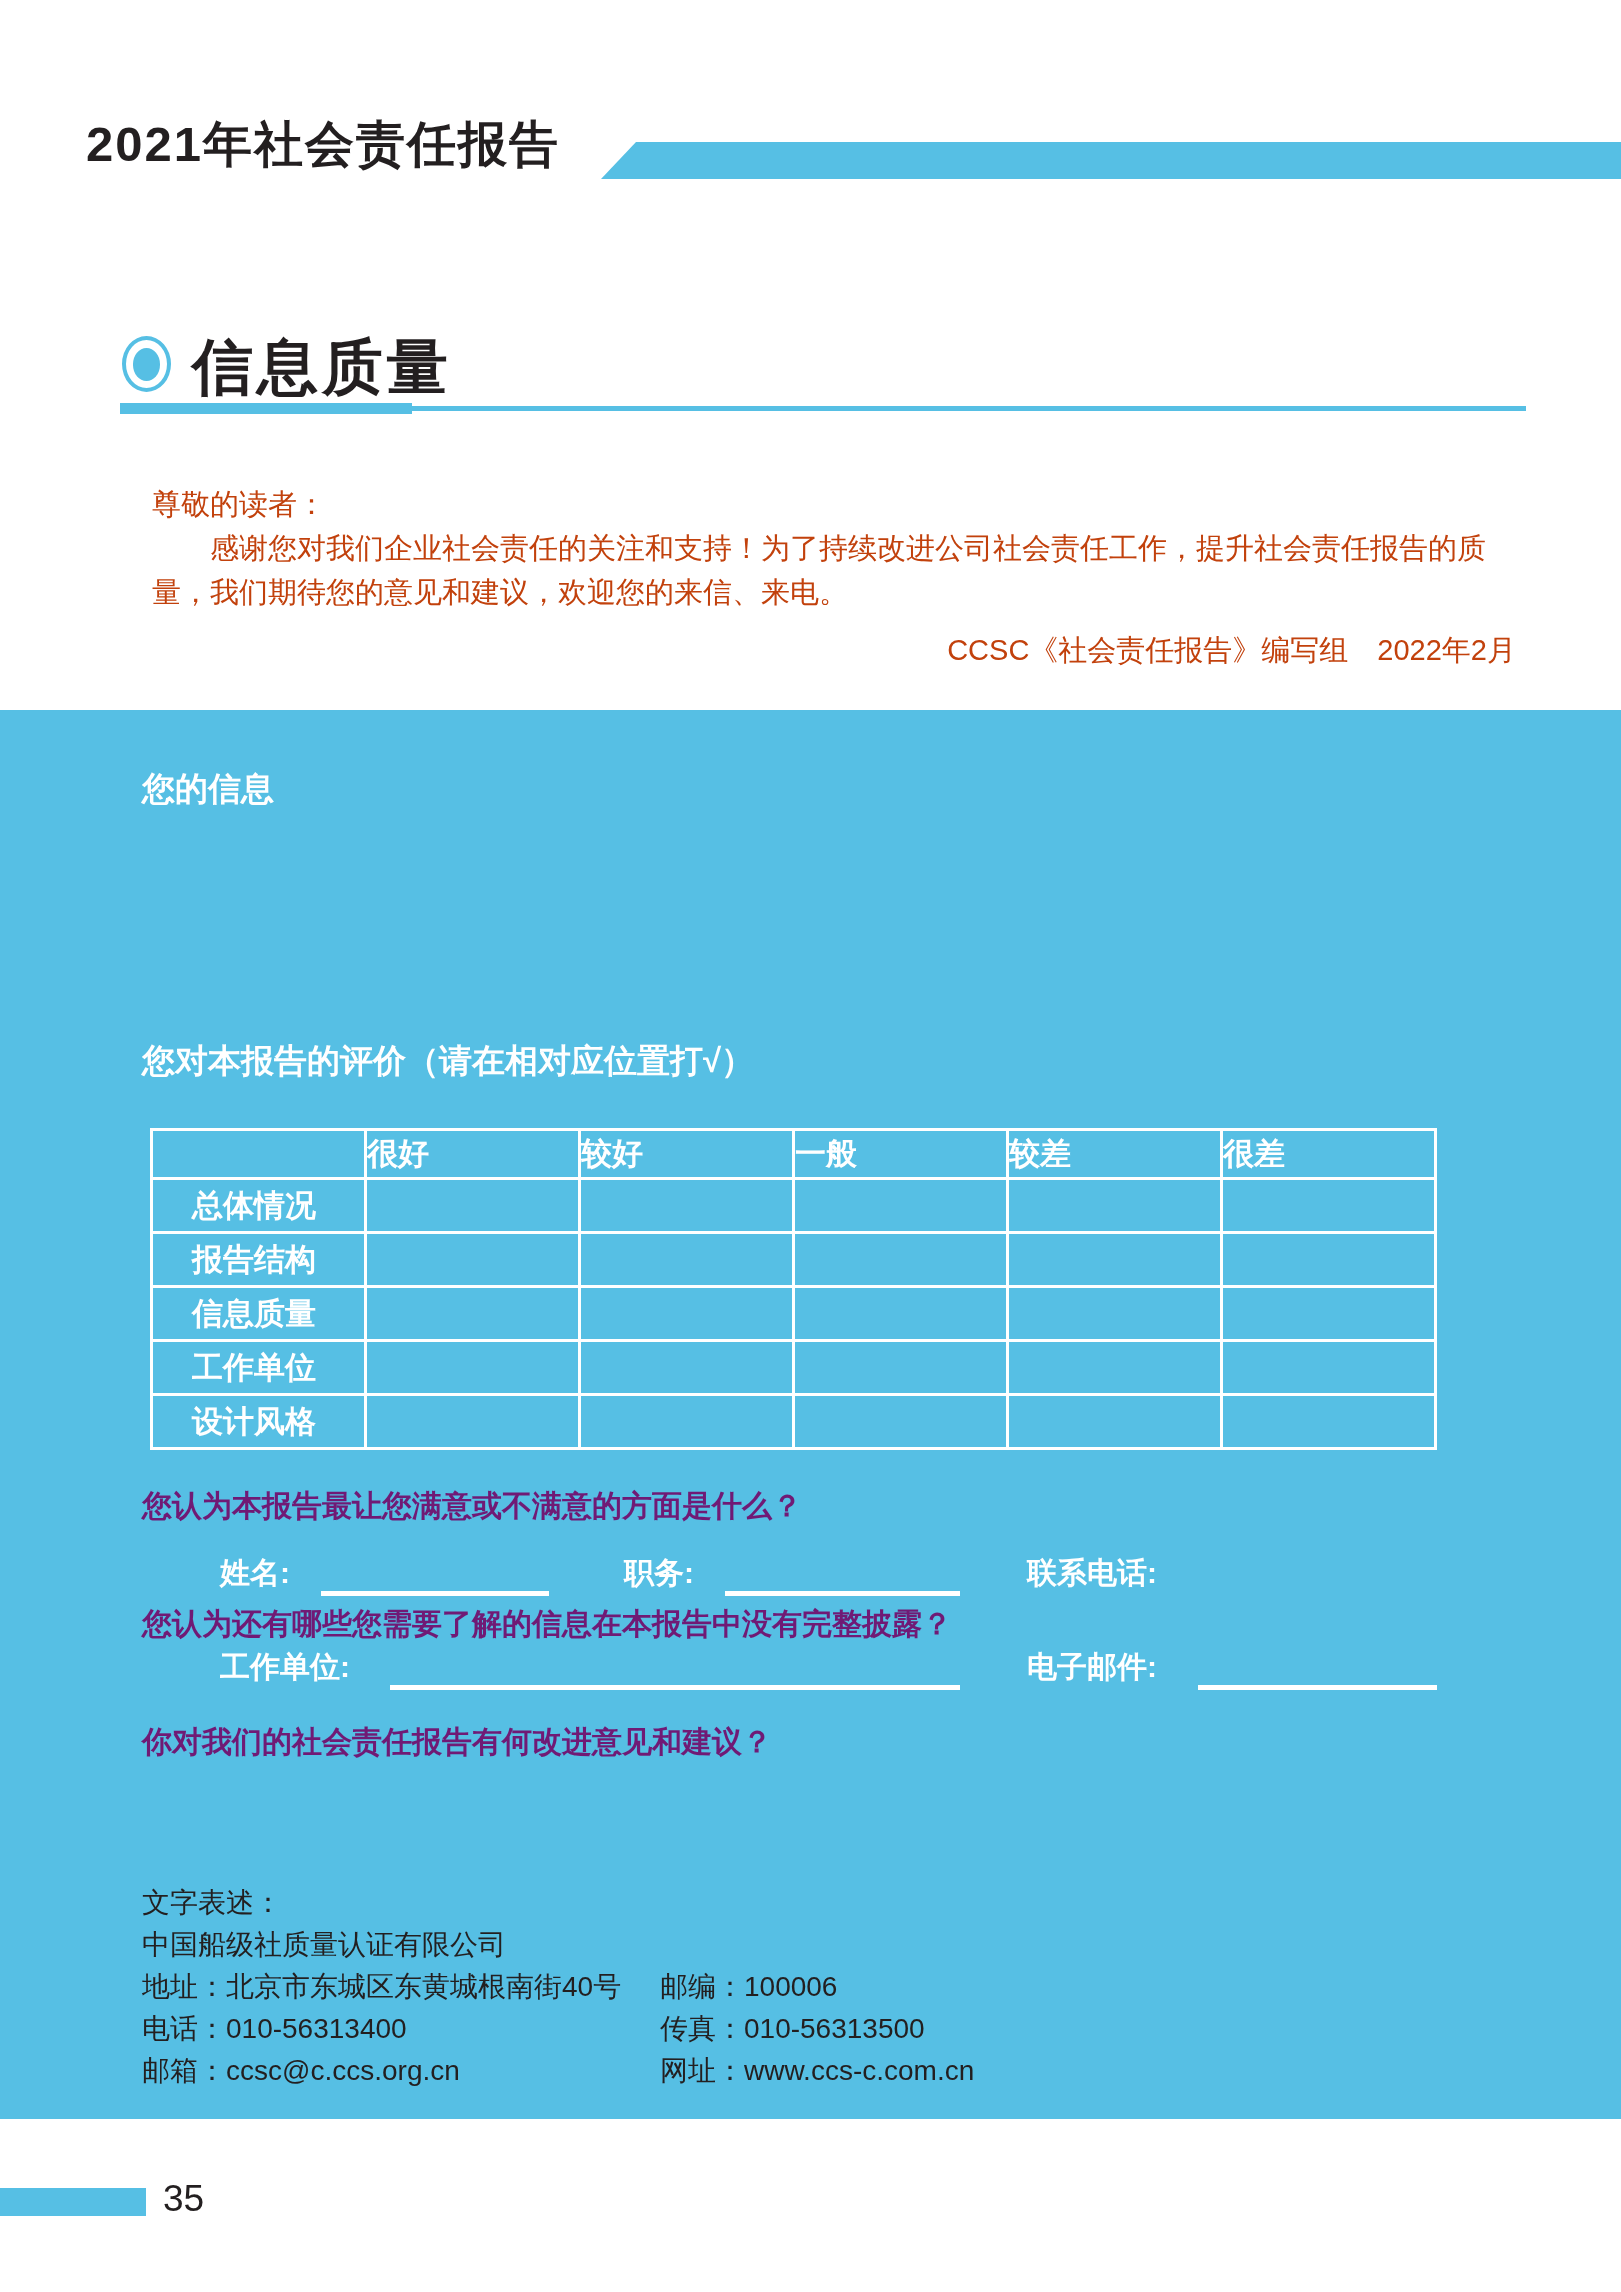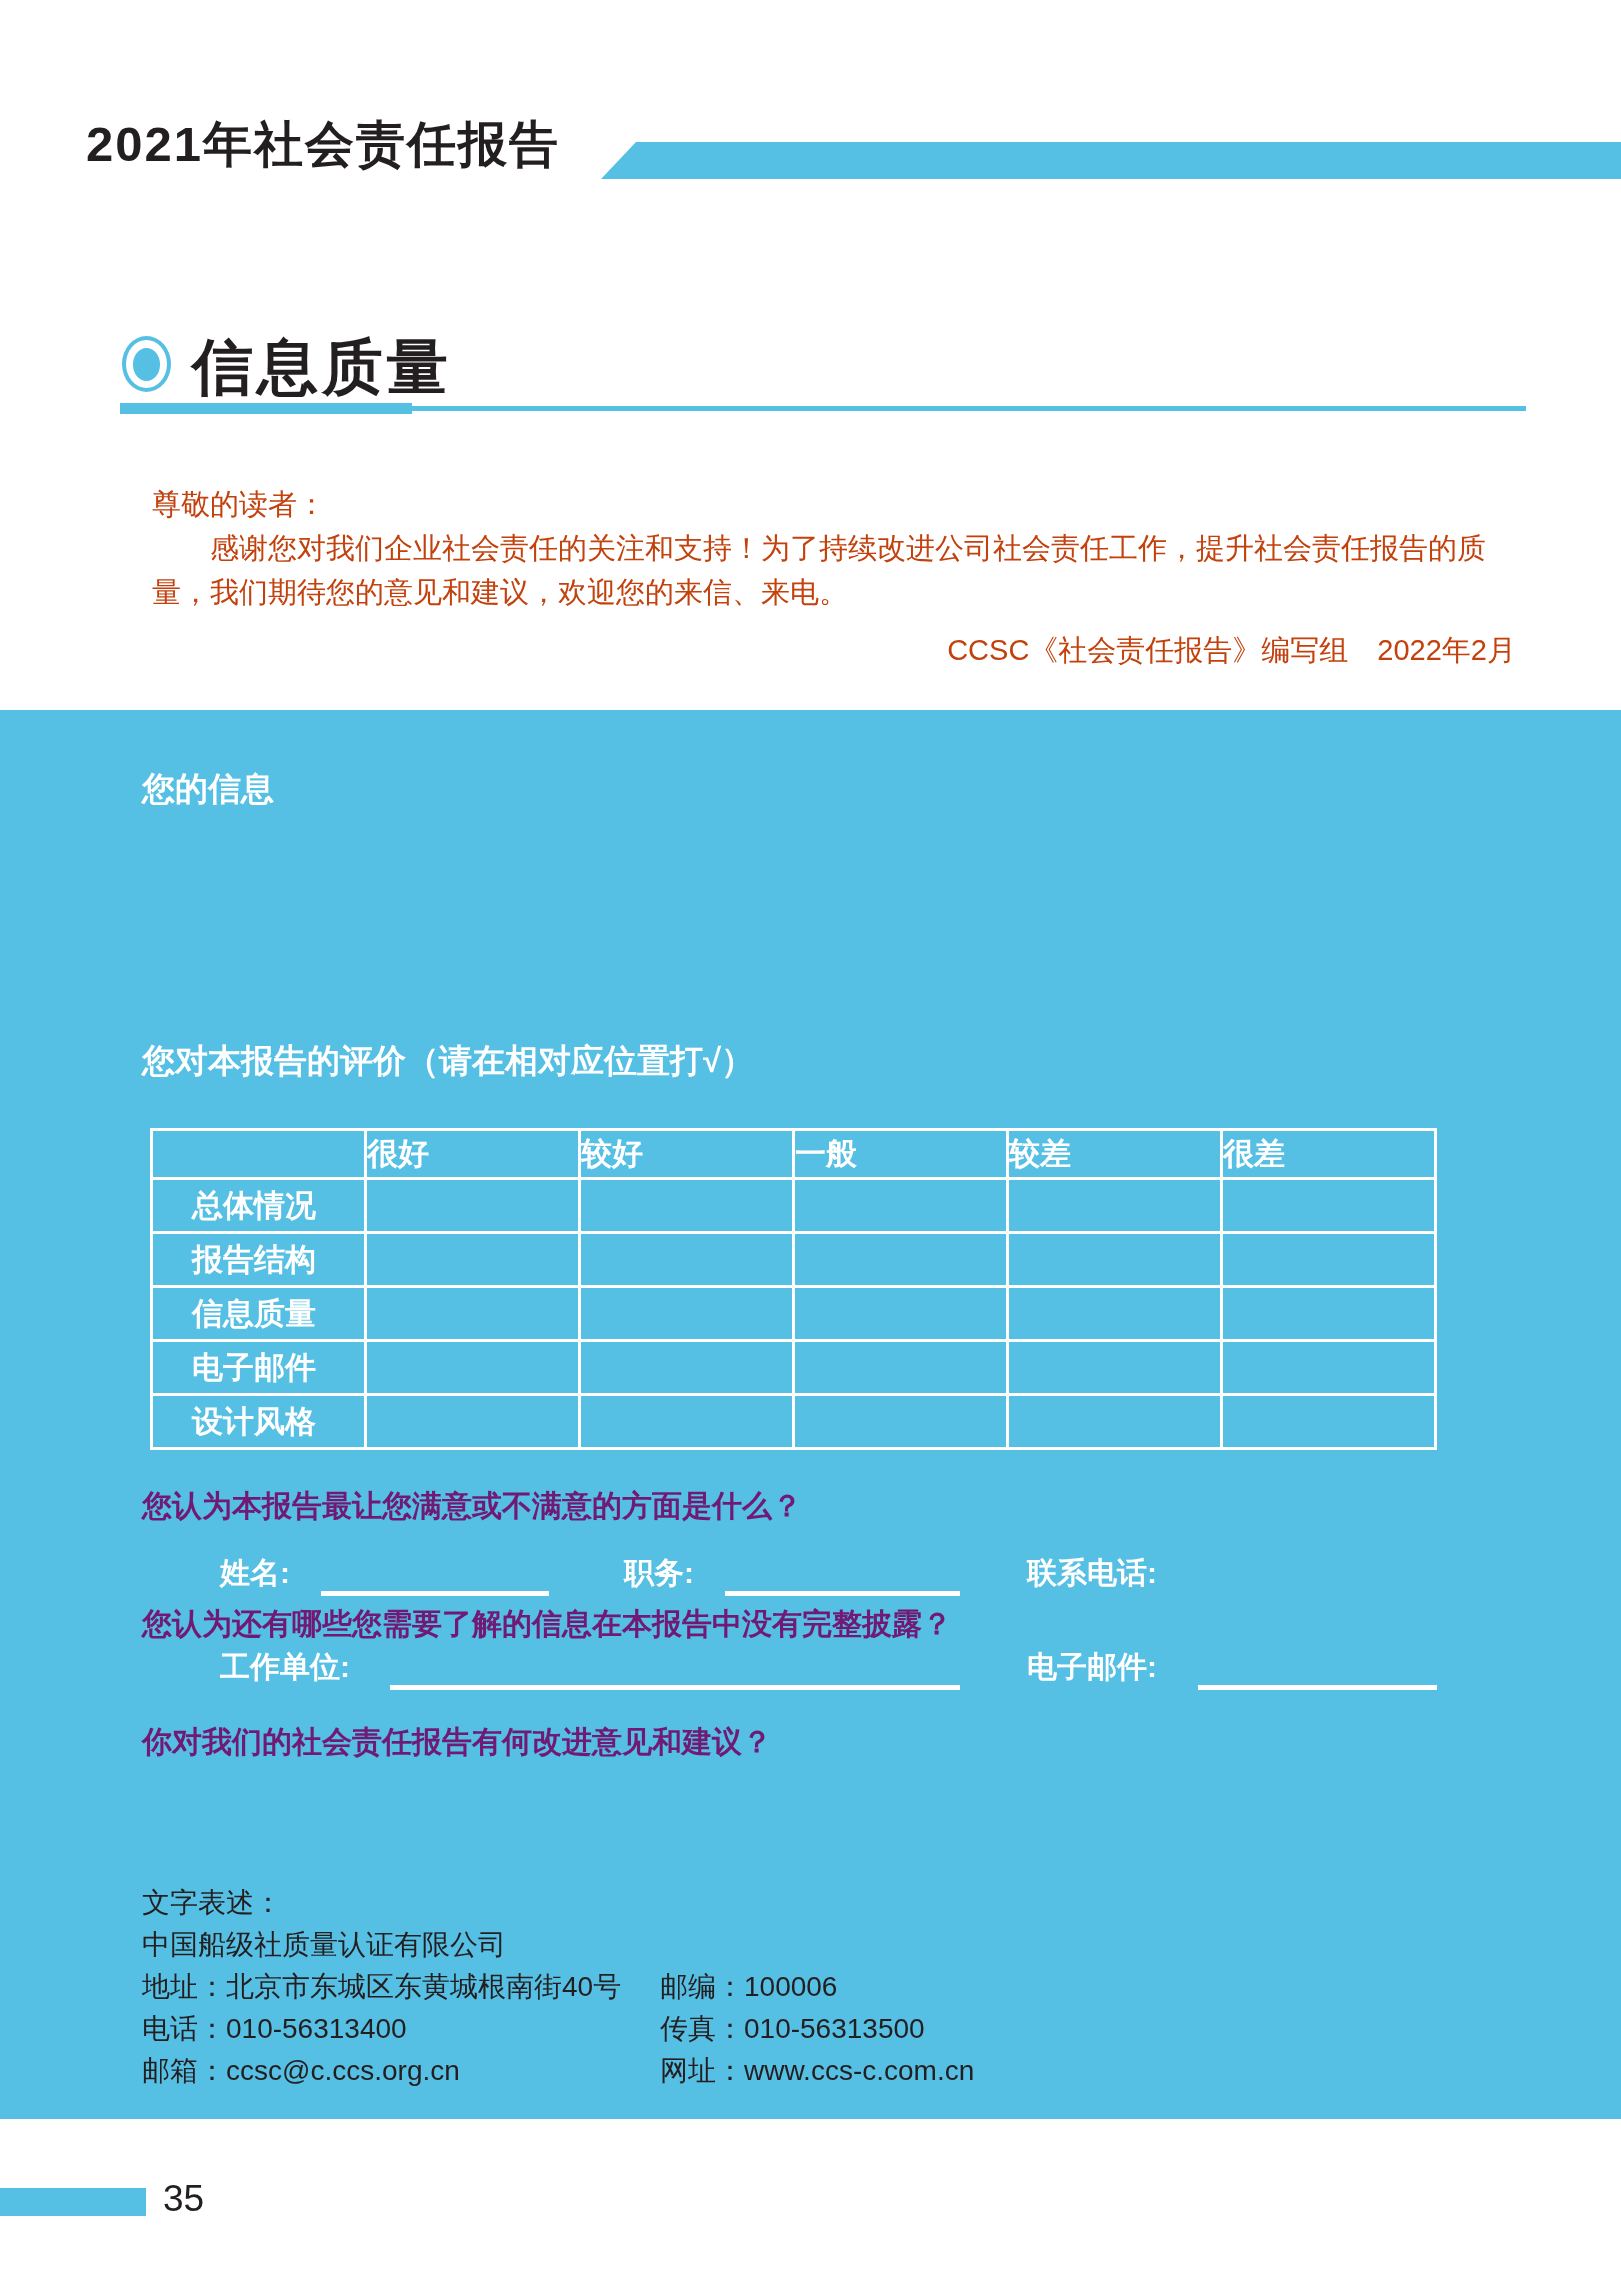--- a/index.html
+++ b/index.html
@@ -245,21 +245,21 @@
       </tr>
       <tr class="data-row">
         <th class="row-head">信息质量</th>
         <td></td>
         <td></td>
         <td></td>
         <td></td>
         <td></td>
       </tr>
       <tr class="data-row">
-        <th class="row-head">电子邮件</th>
+        <th class="row-head">工作单位</th>
         <td></td>
         <td></td>
         <td></td>
         <td></td>
         <td></td>
       </tr>
       <tr class="data-row">
         <th class="row-head">设计风格</th>
         <td></td>
         <td></td>

